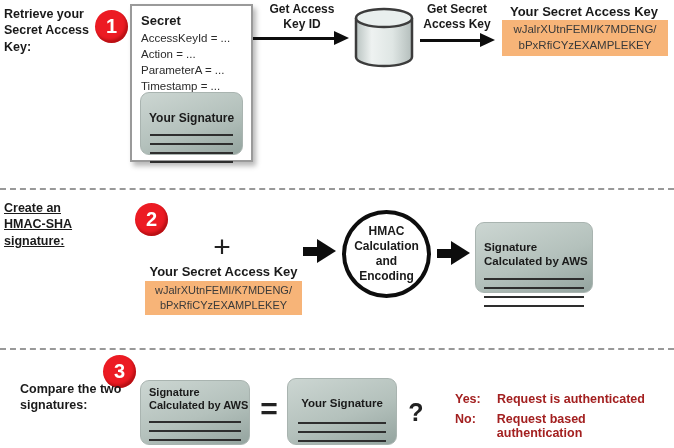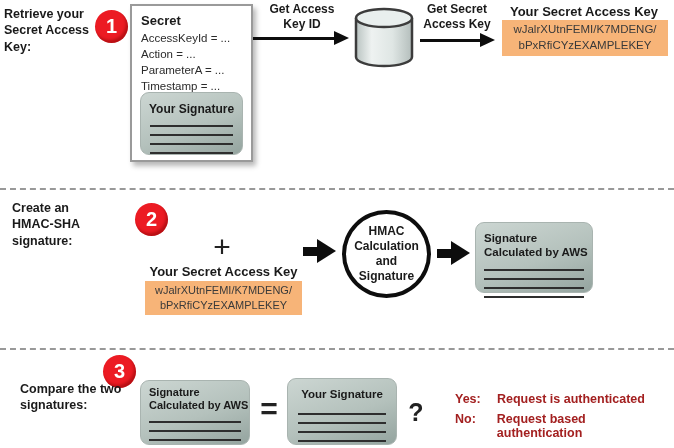--- a/index.html
+++ b/index.html
@@ -35,21 +35,21 @@
     border: 2px solid #9a9a9a; box-shadow: 3px 4px 5px rgba(0,0,0,.28);
   }
   .request-title { font-size: 13px; font-weight: bold; padding: 7px 0 4px 9px; }
   .request-field { font-size: 11.5px; color: #2b2b2b; padding: 0 0 4px 9px; }
 
   
   .sig-card {
     background: linear-gradient(160deg, #ccd6d2 0%, #b4c1bc 55%, #94a49f 100%);
     border-radius: 9px; border: 1px solid #a9b4b0;
   }
-  .sig-title { font-weight: bold; font-size: 12px; text-align: center; padding-top: 9px; line-height: 1.2; }
+  .sig-title { font-weight: bold; font-size: 12px; text-align: center; padding-top: 18px; line-height: 1.2; }
   .sig-title.left { text-align: left; padding-left: 8px; }
   .sig-lines { margin-top: 2px; }
   .sig-line { border-bottom: 2px solid #2e2e2e; height: 9px; margin: 0 auto; }
 
   
   .key-label { font-size: 13px; font-weight: bold; text-align: center; }
   .key-box {
     background: var(--orange);
     font-size: 11.5px; color: #3a3a3a; text-align: center; line-height: 1.35;
     display: flex; align-items: center; justify-content: center;
@@ -137,42 +137,42 @@
     <div class="shaft" style="width:60px;"></div>
       <div class="head"></div>
   </div>
 
   <div class="abs key-label" style="left:500px; top:4px; width:168px;">Your Secret Access Key</div>
   <div class="abs key-box pre" style="left:502px; top:20px; width:166px; height:36px;">wJalrXUtnFEMI/K7MDENG/
 bPxRfiCYzEXAMPLEKEY</div>
 
   <div class="abs divider" style="left:0; top:188px;"></div>
 
-  <div class="abs heading pre" style="left:12px; top:200px; width:110px;">Create an
+  <div class="abs heading pre" style="left:4px; top:200px; width:110px;text-decoration:underline;">Create an
 HMAC-SHA
 signature:</div>
 
   <div class="abs badge" style="left:135px; top:203px;">2</div>
 
 
   <div class="abs operator" style="left:205px; top:230px; width:34px; text-align:center; font-size:30px; font-weight:400;">+</div>
 
   <div class="abs key-label" style="left:145px; top:264px; width:157px;">Your Secret Access Key</div>
   <div class="abs key-box pre" style="left:145px; top:281px; width:157px; height:34px; font-size:11px;">wJalrXUtnFEMI/K7MDENG/
 bPxRfiCYzEXAMPLEKEY</div>
 
   <div class="abs arrow bold" style="left:303px; top:239px;">
     <div class="shaft" style="width:14px;"></div>
       <div class="head"></div>
   </div>
 
   <div class="abs hmac-circle pre" style="left:342px; top:210px;">HMAC
 Calculation
 and
-Signature</div>
+Encoding</div>
 
   <div class="abs arrow bold" style="left:437px; top:241px;">
     <div class="shaft" style="width:14px;"></div>
       <div class="head"></div>
   </div>
 
   <div class="abs sig-card" style="left:475px; top:222px; width:118px; height:71px;">
     <div class="sig-title left pre" style="font-size:11.5px;">Signature
 Calculated by AWS</div>
     <div class="sig-lines">

